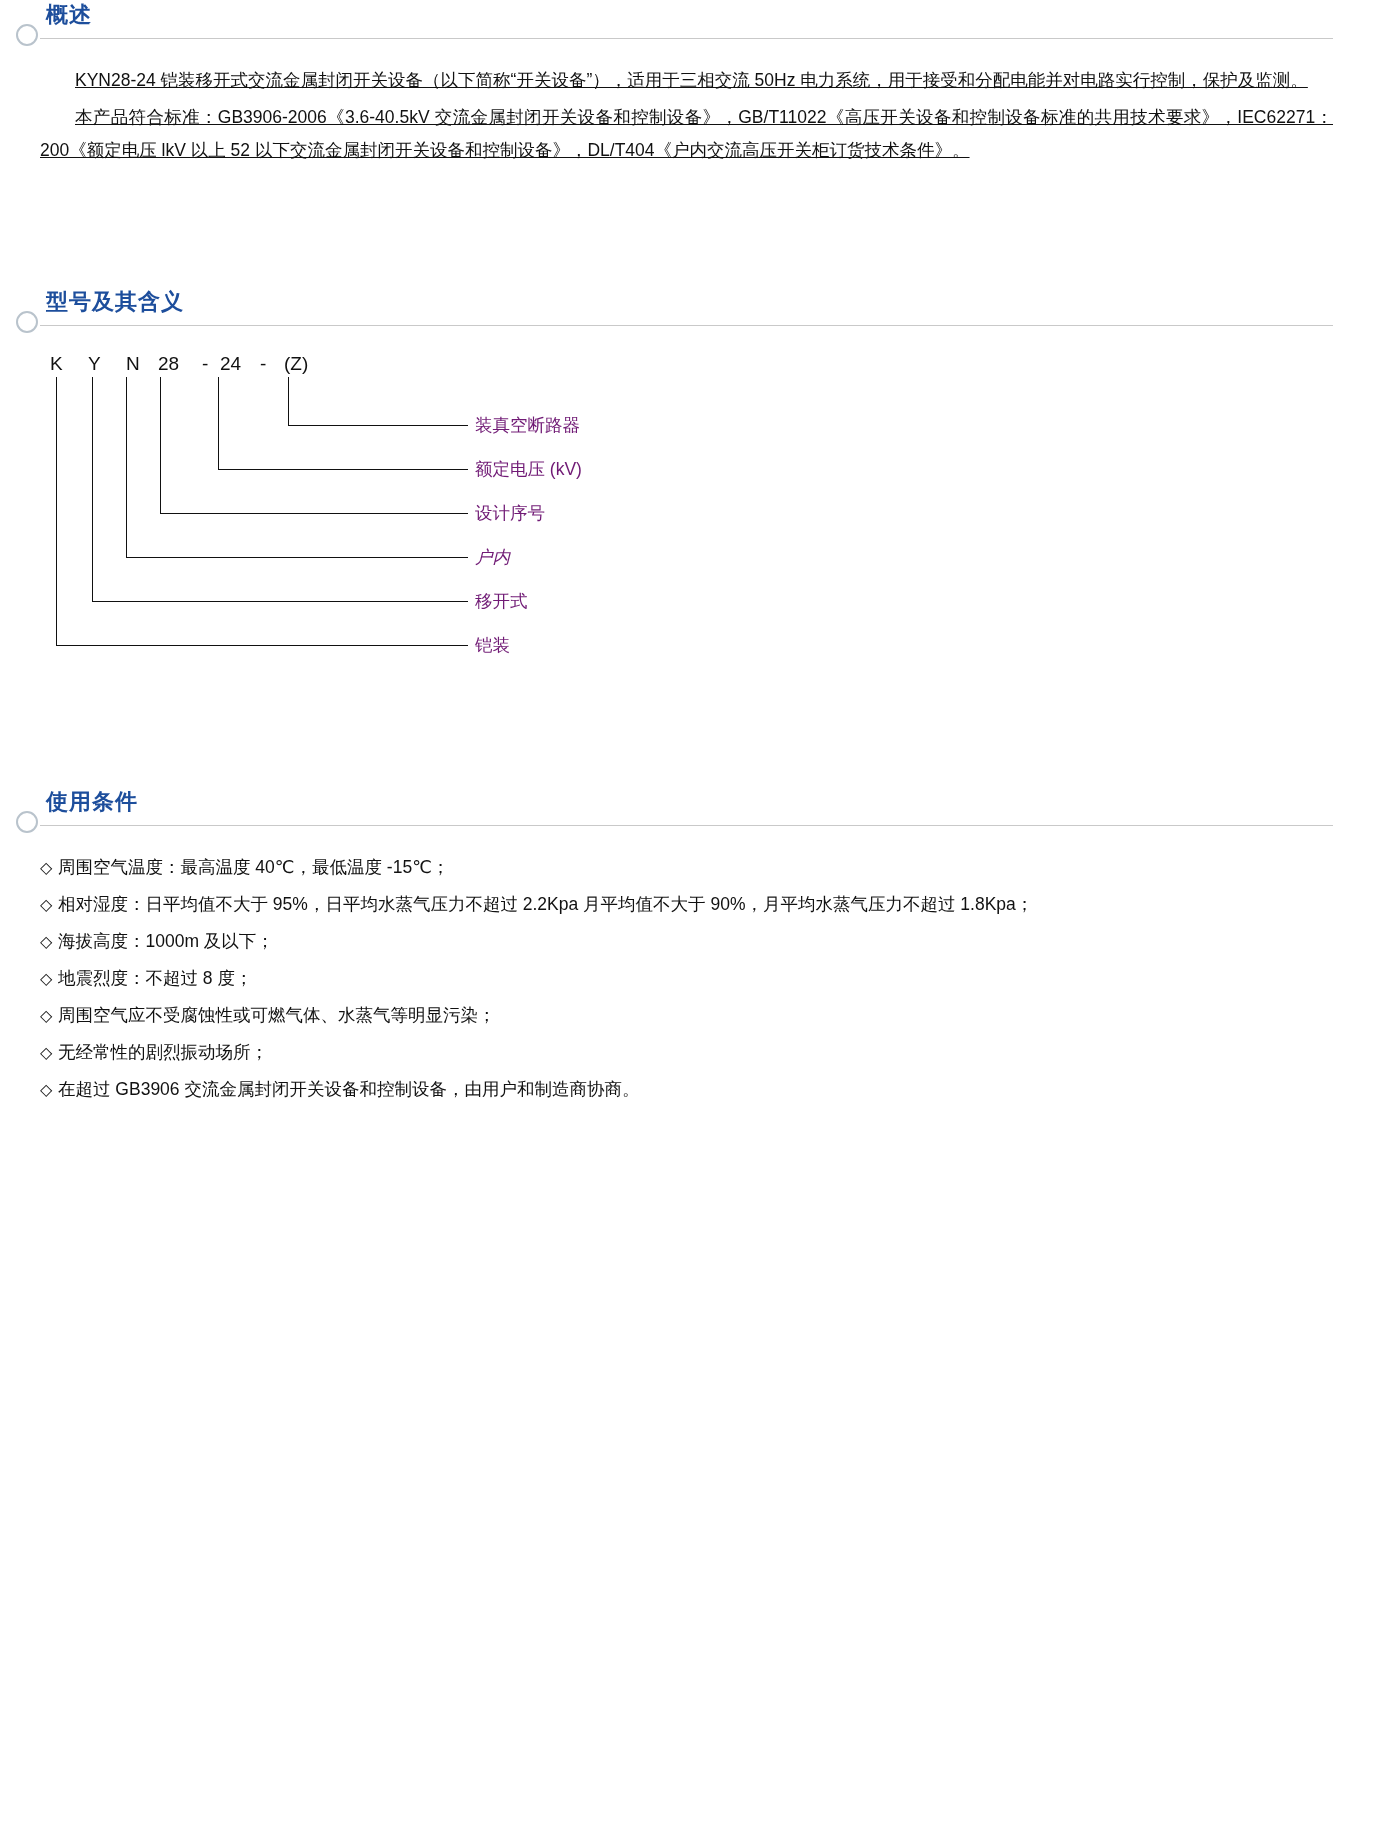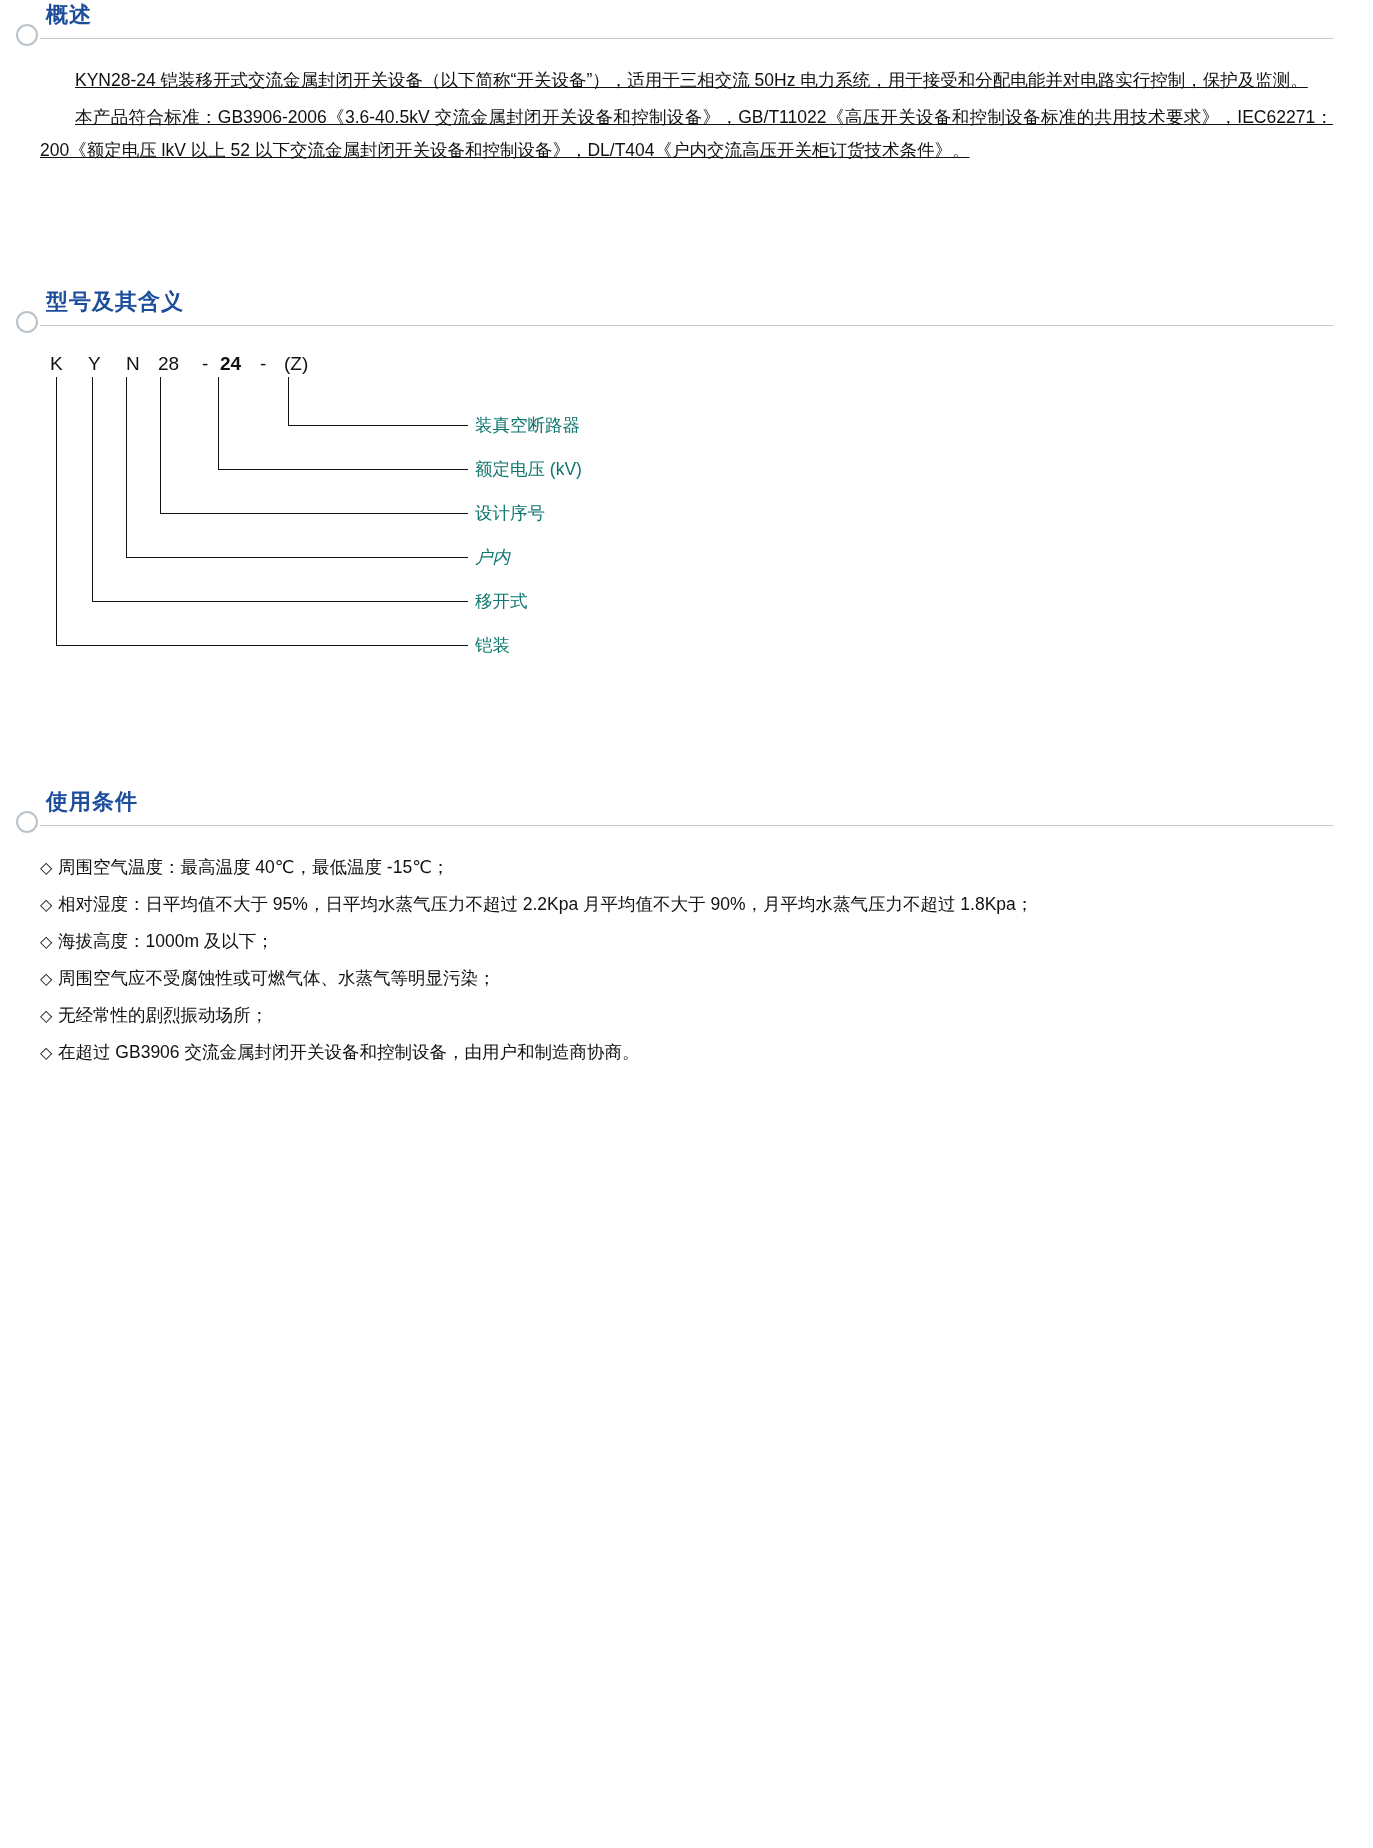--- a/index.html
+++ b/index.html
@@ -97,21 +97,21 @@
   }
   .lead-line {
     position: absolute;
     background: #111;
   }
   .lead-v { width: 1px; }
   .lead-h { height: 1px; }
   .lead-label {
     position: absolute;
     font-size: 17.5px;
-    color: #0f766e;
+    color: #701a75;
     white-space: nowrap;
   }
 
   
   .cond-list {
     padding-top: 18px;
   }
   .cond-item {
     font-size: 17.5px;
     line-height: 36px;
@@ -156,21 +156,21 @@
     </div>
 
     <div class="model-wrap">
 
       <div class="code-row">
         <span style="left:0px;">K</span>
         <span style="left:38px;">Y</span>
         <span style="left:76px;">N</span>
         <span style="left:108px;">28</span>
         <span style="left:152px;">-</span>
-        <span style="left:170px;font-weight:bold;">24</span>
+        <span style="left:170px;">24</span>
         <span style="left:210px;">-</span>
         <span style="left:234px;">(Z)</span>
       </div>
 
       <div class="lead-line lead-v" style="left:248px; top:30px; height:48px;"></div>
       <div class="lead-line lead-h" style="left:248px; top:78px; width:180px;"></div>
       <div class="lead-label" style="left:435px; top:66px;">装真空断路器</div>
 
       <div class="lead-line lead-v" style="left:178px; top:30px; height:92px;"></div>
       <div class="lead-line lead-h" style="left:178px; top:122px; width:250px;"></div>
@@ -208,20 +208,23 @@
       <div class="cond-item">
         <span class="dia">◇</span><span>周围空气温度：最高温度 40℃，最低温度 -15℃；</span>
       </div>
       <div class="cond-item">
         <span class="dia">◇</span><span>相对湿度：日平均值不大于 95%，日平均水蒸气压力不超过 2.2Kpa 月平均值不大于 90%，月平均水蒸气压力不超过 1.8Kpa；</span>
       </div>
       <div class="cond-item">
         <span class="dia">◇</span><span>海拔高度：1000m 及以下；</span>
       </div>
       <div class="cond-item">
+        <span class="dia">◇</span><span>地震烈度：不超过 8 度；</span>
+      </div>
+      <div class="cond-item">
         <span class="dia">◇</span><span>周围空气应不受腐蚀性或可燃气体、水蒸气等明显污染；</span>
       </div>
       <div class="cond-item">
         <span class="dia">◇</span><span>无经常性的剧烈振动场所；</span>
       </div>
       <div class="cond-item">
         <span class="dia">◇</span><span>在超过 GB3906 交流金属封闭开关设备和控制设备，由用户和制造商协商。</span>
       </div>
     </div>
   </div>

